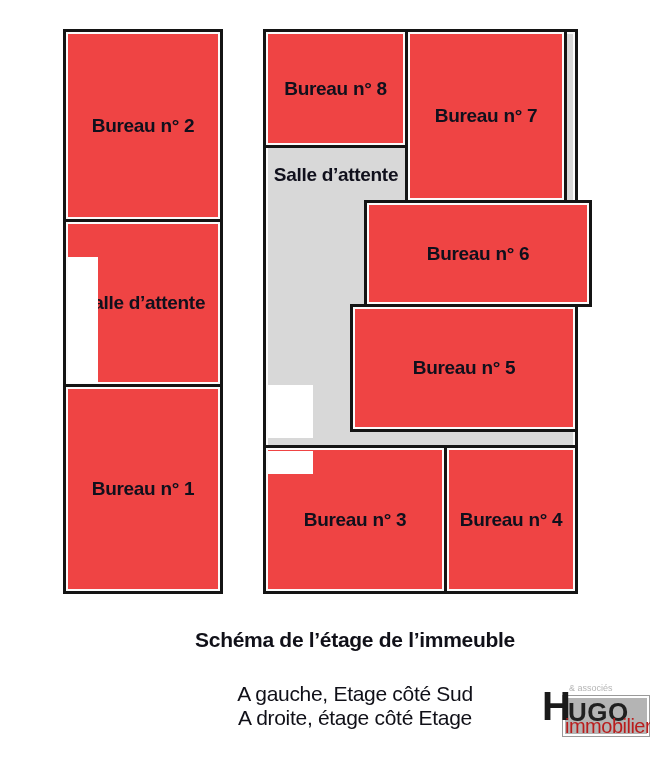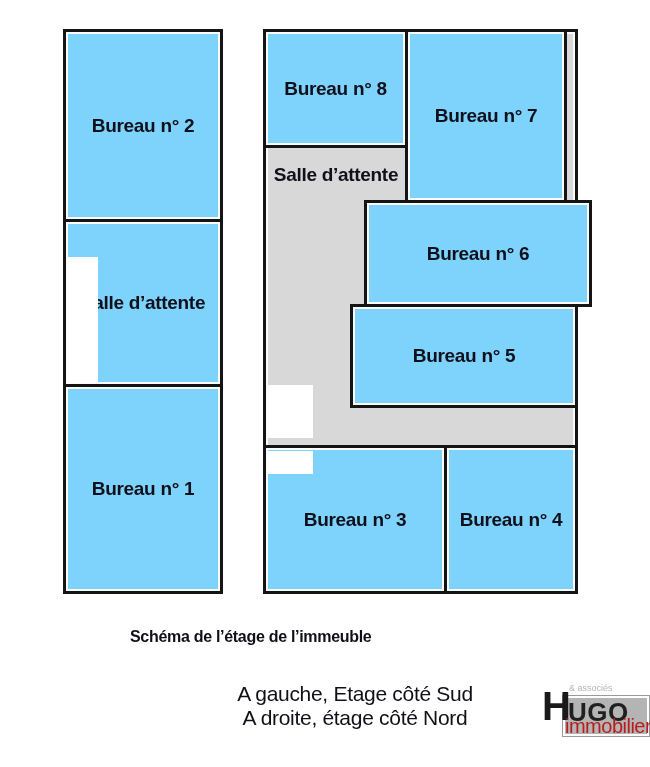--- a/index.html
+++ b/index.html
@@ -3,21 +3,21 @@
 <meta charset="utf-8">
 <style>
   html,body{margin:0;padding:0;background:#ffffff;}
   .canvas{
     position:relative;width:650px;height:767px;background:#ffffff;overflow:hidden;
     font-family:"Liberation Sans","DejaVu Sans",sans-serif;
   }
   
   .room{
     position:absolute;box-sizing:border-box;
-    border:3px solid #141414;background:#7dd3fc;
+    border:3px solid #141414;background:#ef4444;
     box-shadow:inset 0 0 0 2px #fbfbfb;
     display:flex;align-items:center;justify-content:center;
   }
   .room-label{
     font-size:19px;font-weight:bold;letter-spacing:-0.3px;color:#10101c;
     white-space:nowrap;
   }
   .bldg-bg{
     position:absolute;box-sizing:border-box;
     border:3px solid #141414;background:#d8d8d8;
@@ -31,30 +31,30 @@
   
   .b2{left:63px;top:29px;width:160px;height:193px;}
   .salle-s{left:63px;top:219px;width:160px;height:168px;}
   .b1{left:63px;top:384px;width:160px;height:210px;}
   .notch-s{left:68px;top:257px;width:30px;height:126px;}
   
   .north-bg{left:263px;top:29px;width:315px;height:565px;}
   .b8{left:263px;top:29px;width:145px;height:119px;}
   .b7{left:405px;top:29px;width:162px;height:174px;}
   .b6{left:364px;top:200px;width:228px;height:107px;}
-  .b5{left:350px;top:304px;width:228px;height:104px;}
+  .b5{left:350px;top:304px;width:228px;height:128px;}
   .b3{left:263px;top:445px;width:184px;height:149px;}
   .b4{left:444px;top:445px;width:134px;height:149px;}
   .salle-n-label{left:266px;top:150px;width:140px;height:50px;}
   .notch-a{left:268px;top:385px;width:45px;height:53px;}
   .notch-b{left:268px;top:451px;width:45px;height:23px;}
   
   .title{
-    position:absolute;left:130px;top:628px;width:450px;
-    font-size:16px;font-weight:bold;letter-spacing:-0.3px;color:#101018;
+    position:absolute;left:130px;top:628px;width:450px;text-align:center;
+    font-size:21px;font-weight:bold;letter-spacing:-0.3px;color:#101018;
   }
   .captions{
     position:absolute;left:105px;top:682px;width:500px;text-align:center;
     font-size:21px;line-height:24px;letter-spacing:-0.3px;color:#101018;
   }
   
   .logo{position:absolute;left:541px;top:683px;width:109px;height:56px;}
   .logo-box{
     position:absolute;left:21px;top:12px;width:88px;height:42px;box-sizing:border-box;
     background:#b4b4b4;border:1px solid #9a9a9a;box-shadow:inset 0 0 0 2px #ffffff;
@@ -99,21 +99,21 @@
   <div class="room b4">
     <span class="room-label">Bureau n° 4</span>
   </div>
   <div class="float-label salle-n-label">Salle d’attente</div>
   <div class="opening notch-a"></div>
   <div class="opening notch-b"></div>
 
   <div class="title">Schéma de l’étage de l’immeuble</div>
   <div class="captions">
     <div>A gauche, Etage côté Sud</div>
-    <div>A droite, étage côté Nord</div>
+    <div>A droite, étage côté Etage</div>
   </div>
 
   <div class="logo">
     <div class="logo-box"></div>
     <div class="logo-amp">&amp; associés</div>
     <div class="logo-h">H</div>
     <div class="logo-ugo">UGO</div>
     <div class="logo-sub">immobilier</div>
   </div>
 

